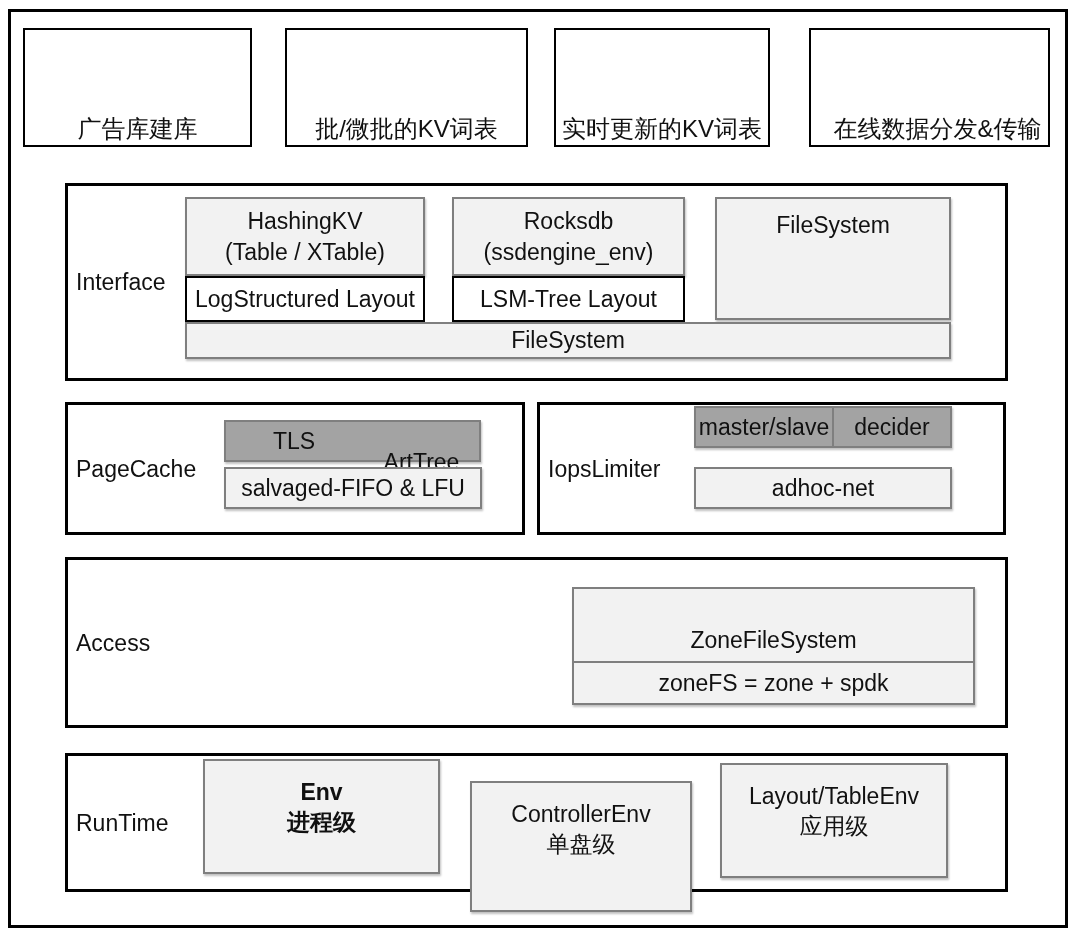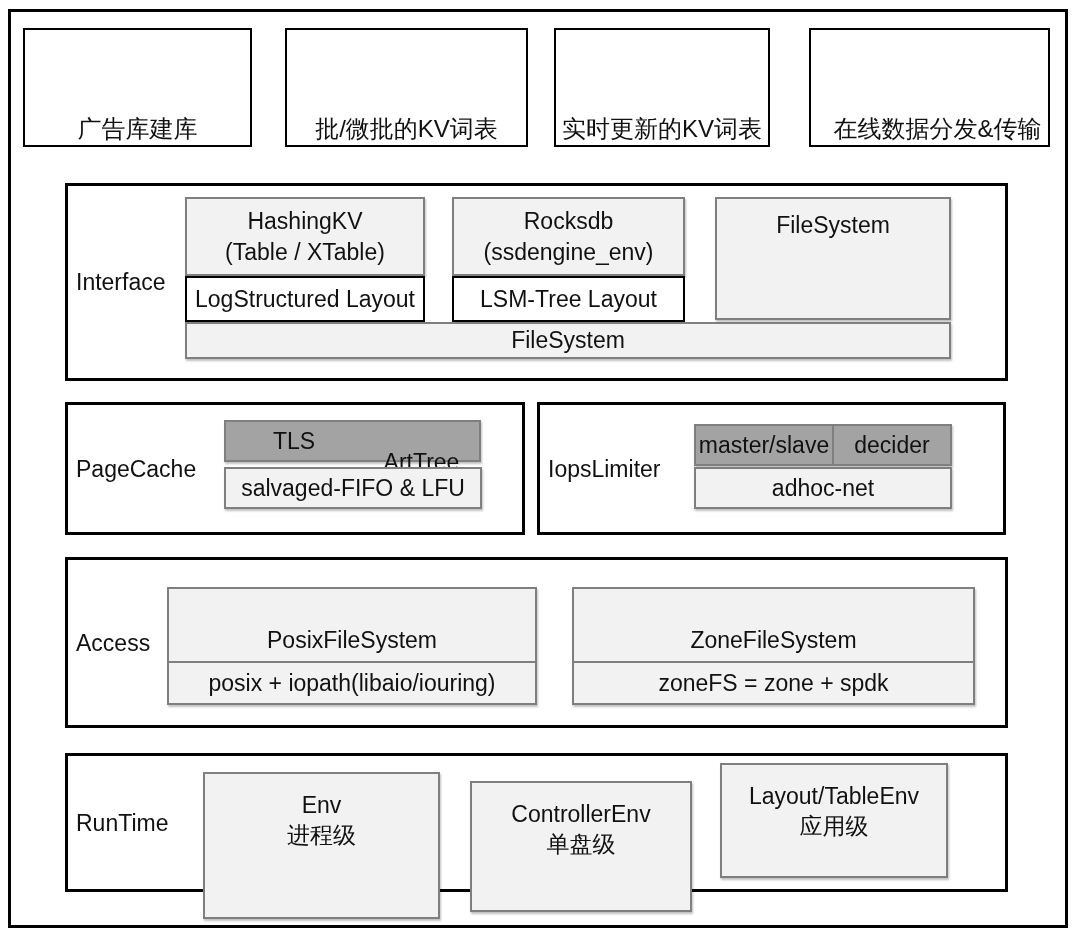--- a/index.html
+++ b/index.html
@@ -165,48 +165,44 @@
     </div>
 
     <div class="abs gray-box" style="left:156px; top:62px; width:258px; height:42px;">
       <div>salvaged-FIFO &amp; LFU</div>
     </div>
   </div>
 
   <div class="abs section" style="left:537px; top:402px; width:469px; height:133px;">
     <div class="section-label">IopsLimiter</div>
 
-    <div class="abs split-row" style="left:154px; top:19px; width:258px; height:42px;">
+    <div class="abs split-row" style="left:154px; top:1px; width:258px; height:42px;">
       <div class="split-cell" style="width:136px;">master/slave</div>
       <div class="split-cell" style="flex:1;">decider</div>
     </div>
 
     <div class="abs gray-box" style="left:154px; top:62px; width:258px; height:42px;">
       <div>adhoc-net</div>
     </div>
   </div>
 
   <div class="abs section" style="left:65px; top:557px; width:943px; height:171px;">
     <div class="section-label">Access</div>
 
-    <div class="abs two-cell-v" style="left:99px; top:27px; width:370px; height:118px;">
-      <div class="cell-top">PosixFileSystem</div>
-      <div class="cell-bottom">posix + iopath(libaio/iouring)</div>
-    </div>
 
     <div class="abs two-cell-v" style="left:504px; top:27px; width:403px; height:118px;">
       <div class="cell-top">ZoneFileSystem</div>
       <div class="cell-bottom">zoneFS = zone + spdk</div>
     </div>
   </div>
 
   <div class="abs section" style="left:65px; top:753px; width:943px; height:139px;">
     <div class="section-label">RunTime</div>
 
-    <div class="abs gray-box runtime-pad" style="left:135px; top:16px; width:237px; height:147px;">
+    <div class="abs gray-box runtime-pad" style="left:135px; top:3px; width:237px; height:115px;font-weight:bold;">
       <div>Env</div>
       <div>进程级</div>
     </div>
 
     <div class="abs gray-box runtime-pad" style="left:402px; top:25px; width:222px; height:131px;">
       <div>ControllerEnv</div>
       <div>单盘级</div>
     </div>
 
     <div class="abs gray-box runtime-pad" style="left:652px; top:7px; width:228px; height:115px;">

